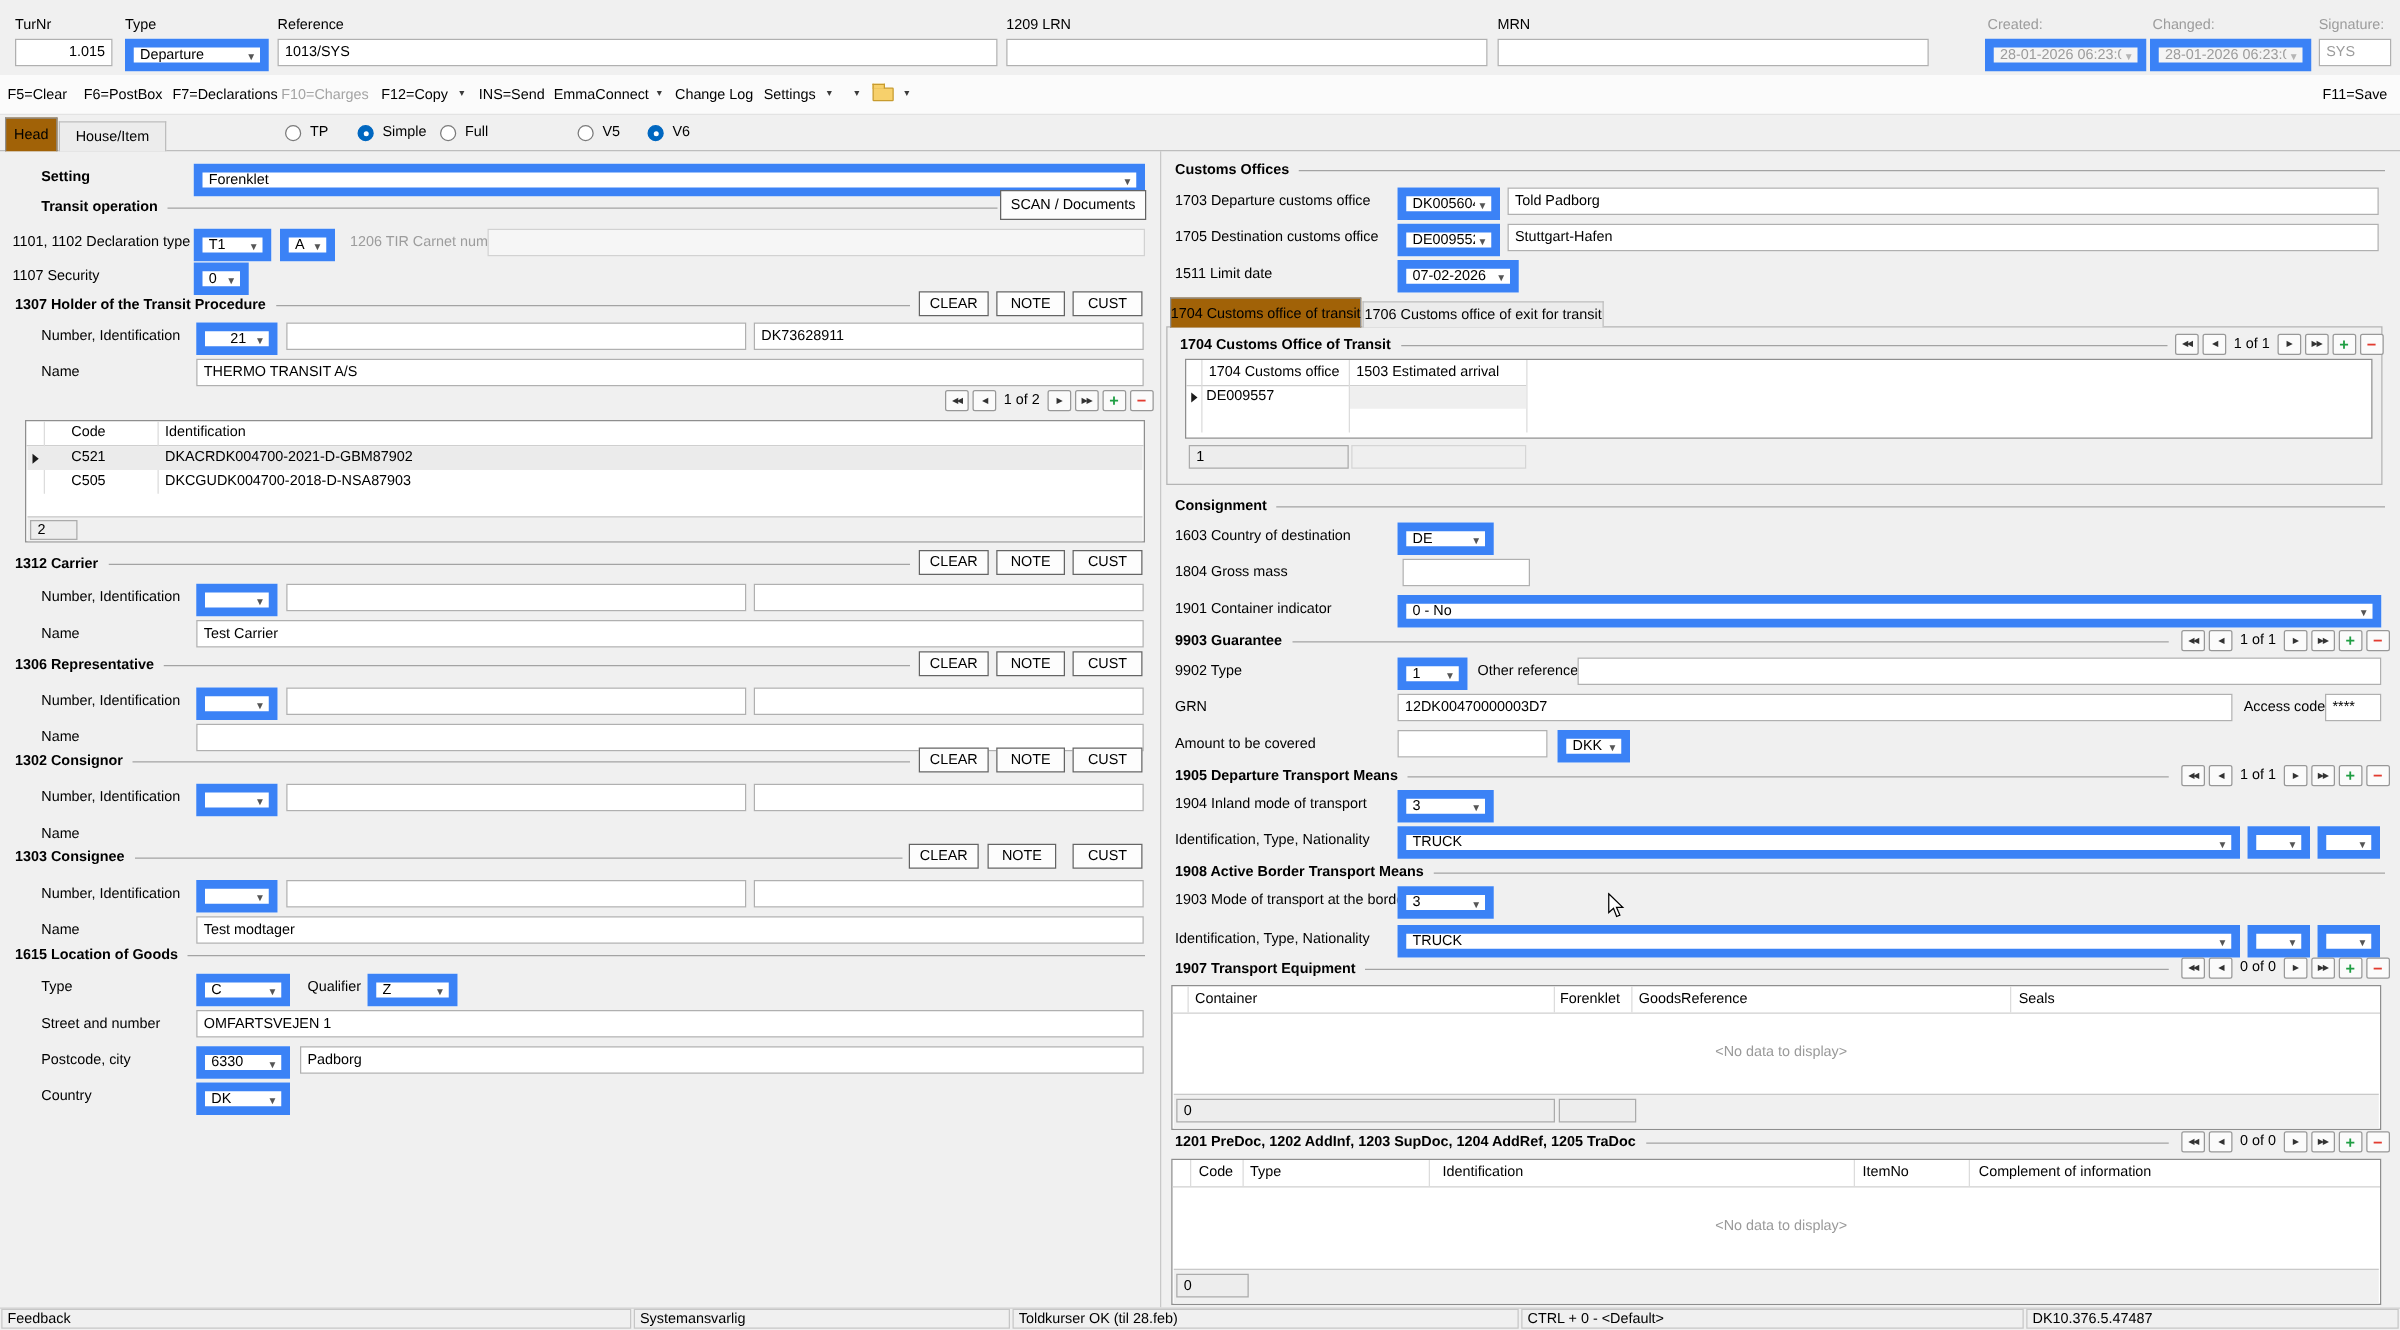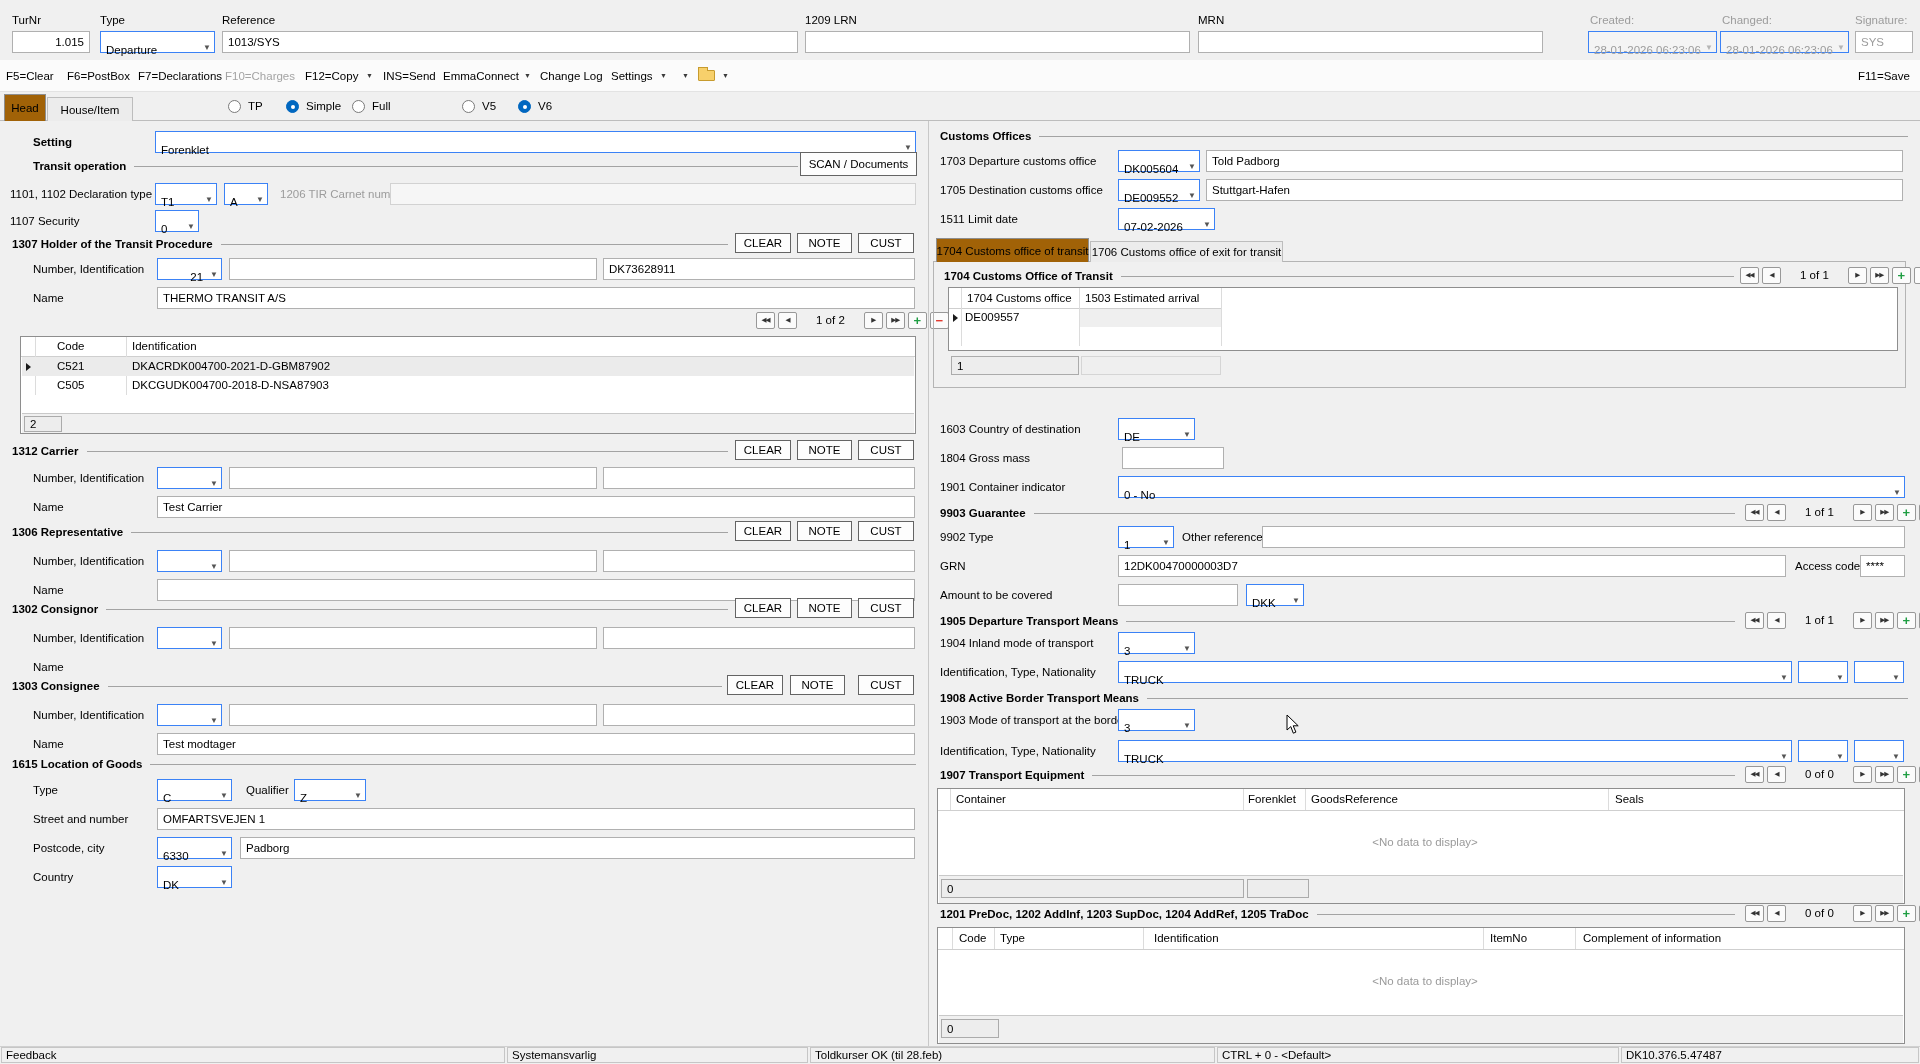--- a/index.html
+++ b/index.html
@@ -5,35 +5,35 @@
 *{margin:0;padding:0;box-sizing:border-box}
 body{background:#777;font-family:"Liberation Sans",sans-serif}
 #screen{position:relative;width:1920px;height:1064px;background:#f0f0f0;overflow:hidden;font-size:11.5px;color:#000}
 .abs{position:absolute}
 .lbl{position:absolute;white-space:nowrap;line-height:14px}
 .glbl{color:#9c9c9c}
 .inp{position:absolute;background:#fff;border:1px solid #b0b0b0;display:flex;align-items:center;padding:0 5px;white-space:nowrap;overflow:hidden;height:22px}
 .inp.r{justify-content:flex-end}
 .inp.dis{background:#f6f6f6;border-color:#d2d2d2}
 .inp.dim{color:#9c9c9c}
-.sel{position:absolute;background:#fff;border:1px solid #3b82f6;display:flex;align-items:flex-start;padding:12px 3px 0 5px;white-space:nowrap;height:22px}
+.sel{position:absolute;background:#fff;border:7px solid #3b82f6;display:flex;align-items:flex-end;padding:12px 3px 0 5px;white-space:nowrap;height:22px}
 .sel .v{flex:1;overflow:hidden}
 .sel.ralign .v{text-align:right;padding-right:5px}
 .sel .arr{color:#555;font-size:8px;margin-left:2px;line-height:8px}
 .sel.dis{background:#f4f4f4;color:#9c9c9c}
 .sel.dis .arr{color:#b5b5b5}
 .secrow{position:absolute;display:flex;align-items:center;height:15px}
 .sect{font-weight:bold;white-space:nowrap}
 .secline{flex:1;border-top:1px solid #a3a3a3;margin-left:8px;margin-top:2px}
 .btn{position:absolute;background:#fdfdfd;border:1px solid #646464;display:flex;align-items:center;justify-content:center;white-space:nowrap;font-size:11.5px;font-family:inherit}
 .nav{position:absolute;display:flex;align-items:center;gap:3px;height:18px}
 .navbtn{width:19px;height:17px;background:#fbfbfb;border:1px solid #989898;border-radius:2px;display:flex;align-items:center;justify-content:center;font-size:6.5px;color:#333;font-family:inherit;letter-spacing:-1px}
 .navbtn.plus{color:#1f9e43;font-weight:bold;font-size:13px;letter-spacing:0}
 .navbtn.minus{color:#e23b30;font-weight:bold;font-size:13px;letter-spacing:0}
-.navtxt{margin:0 16px;white-space:nowrap}
+.navtxt{margin:0 3px;white-space:nowrap}
 .tbl{position:absolute;background:#fff;border:1px solid #8e8e8e}
 .th{position:absolute;white-space:nowrap}
 .vline{position:absolute;width:1px;background:#dcdcdc}
 .hline{position:absolute;height:1px;background:#cfcfcf}
 .trow{position:absolute;left:1px;right:1px}
 .trow.selected{background:#ebebeb}
 .trow span{position:absolute;white-space:nowrap}
 .marker{position:absolute;width:0;height:0;border-left:5px solid #1a1a1a;border-top:4px solid transparent;border-bottom:4px solid transparent}
 .nodata{position:absolute;color:#9a9a9a;white-space:nowrap;transform:translateX(-50%)}
 .tfoot{position:absolute;left:1px;right:1px;background:#f0f0f0;border-top:1px solid #c9c9c9}
@@ -354,20 +354,24 @@
     <div class="vline" style="left:272px;top:0;height:58px"></div>
     <div class="gcell" style="left:131px;top:21px;width:141px;height:18px"></div>
     <div class="trow" style="top:21px;height:18px">
       <span class="marker" style="left:3px;top:5px"></span>
       <span style="left:15px;top:2px">DE009557</span>
     </div>
     <div class="fcell" style="left:2px;top:68px;width:128px;height:19px">1</div>
     <div class="gcell" style="left:132px;top:68px;width:140px;height:19px;border:1px solid #d5d5d5"></div>
   </div>
 
+  <div class="secrow" style="left:940px;top:397px;width:968px">
+      <span class="sect">Consignment</span>
+      <span class="secline"></span>
+    </div>
   <div class="lbl" style="left:940px;top:422px">1603 Country of destination</div>
   <div class="sel" style="left:1118px;top:418px;width:77px">
       <span class="v">DE</span>
       <span class="arr">▼</span>
     </div>
   <div class="lbl" style="left:940px;top:451px">1804 Gross mass</div>
   <div class="inp" style="left:1122px;top:447px;width:102px"></div>
   <div class="lbl" style="left:940px;top:480px">1901 Container indicator</div>
   <div class="sel" style="left:1118px;top:476px;width:787px">
       <span class="v">0 - No</span>

